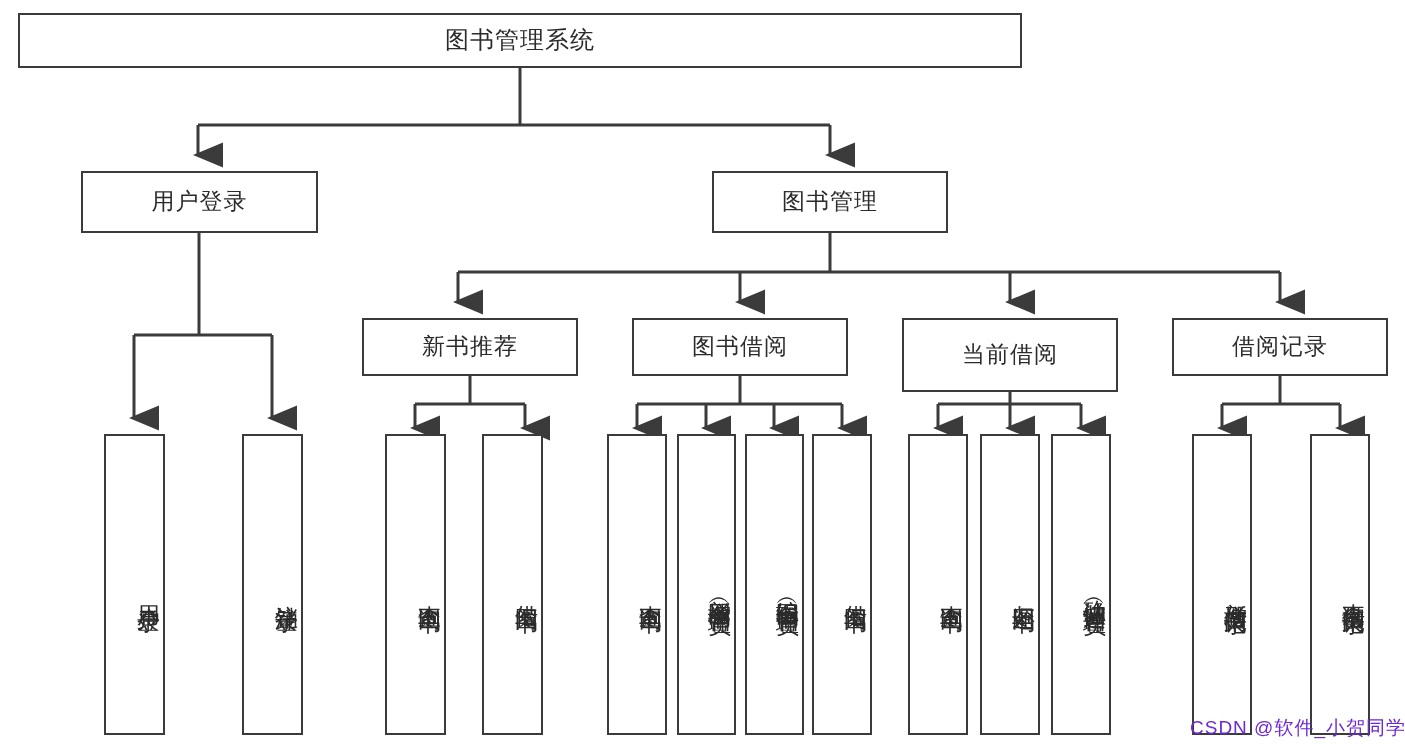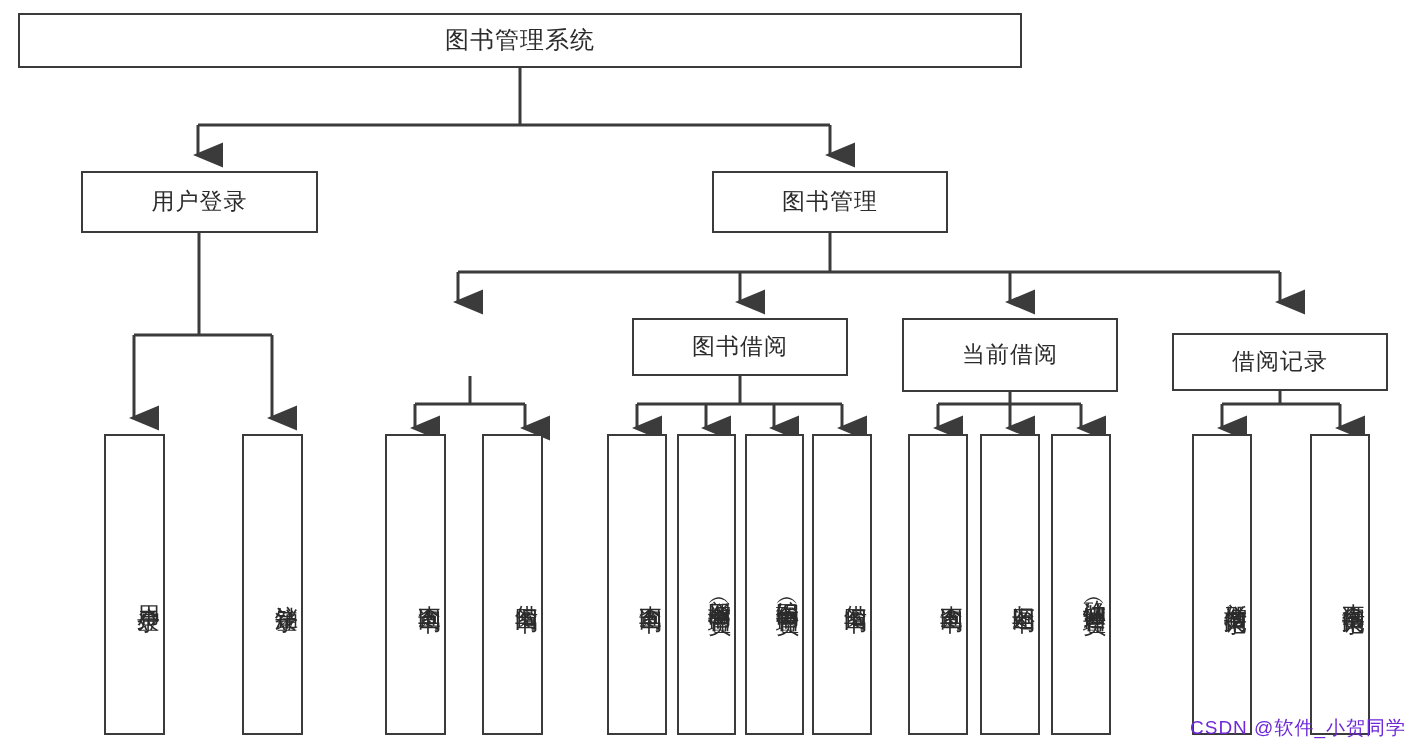--- a/index.html
+++ b/index.html
@@ -131,30 +131,33 @@
   </div>
 
   <div class="node node-h" style="left:81px; top:171px; width:237px; height:62px;">
     <span>用户登录</span>
   </div>
 
   <div class="node node-h" style="left:712px; top:171px; width:236px; height:62px;text-align:center;">
     <span>图书管理</span>
   </div>
 
+  <div class="node node-h" style="left:362px; top:318px; width:216px; height:58px;">
+    <span>新书推荐</span>
+  </div>
 
   <div class="node node-h" style="left:632px; top:318px; width:216px; height:58px;">
     <span>图书借阅</span>
   </div>
 
   <div class="node node-h" style="left:902px; top:318px; width:216px; height:74px;">
     <span>当前借阅</span>
   </div>
 
-  <div class="node node-h" style="left:1172px; top:333px; width:216px; height:58px;">
+  <div class="node node-h" style="left:1172px; top:318px; width:216px; height:58px;">
     <span>借阅记录</span>
   </div>
 
   <div class="node node-v" style="left:104px; top:434px; width:61px; height:301px;">
     <span class="vtext">用户登录</span>
   </div>
 
   <div class="node node-v" style="left:242px; top:434px; width:61px; height:301px;">
     <span class="vtext">注销登录</span>
   </div>

